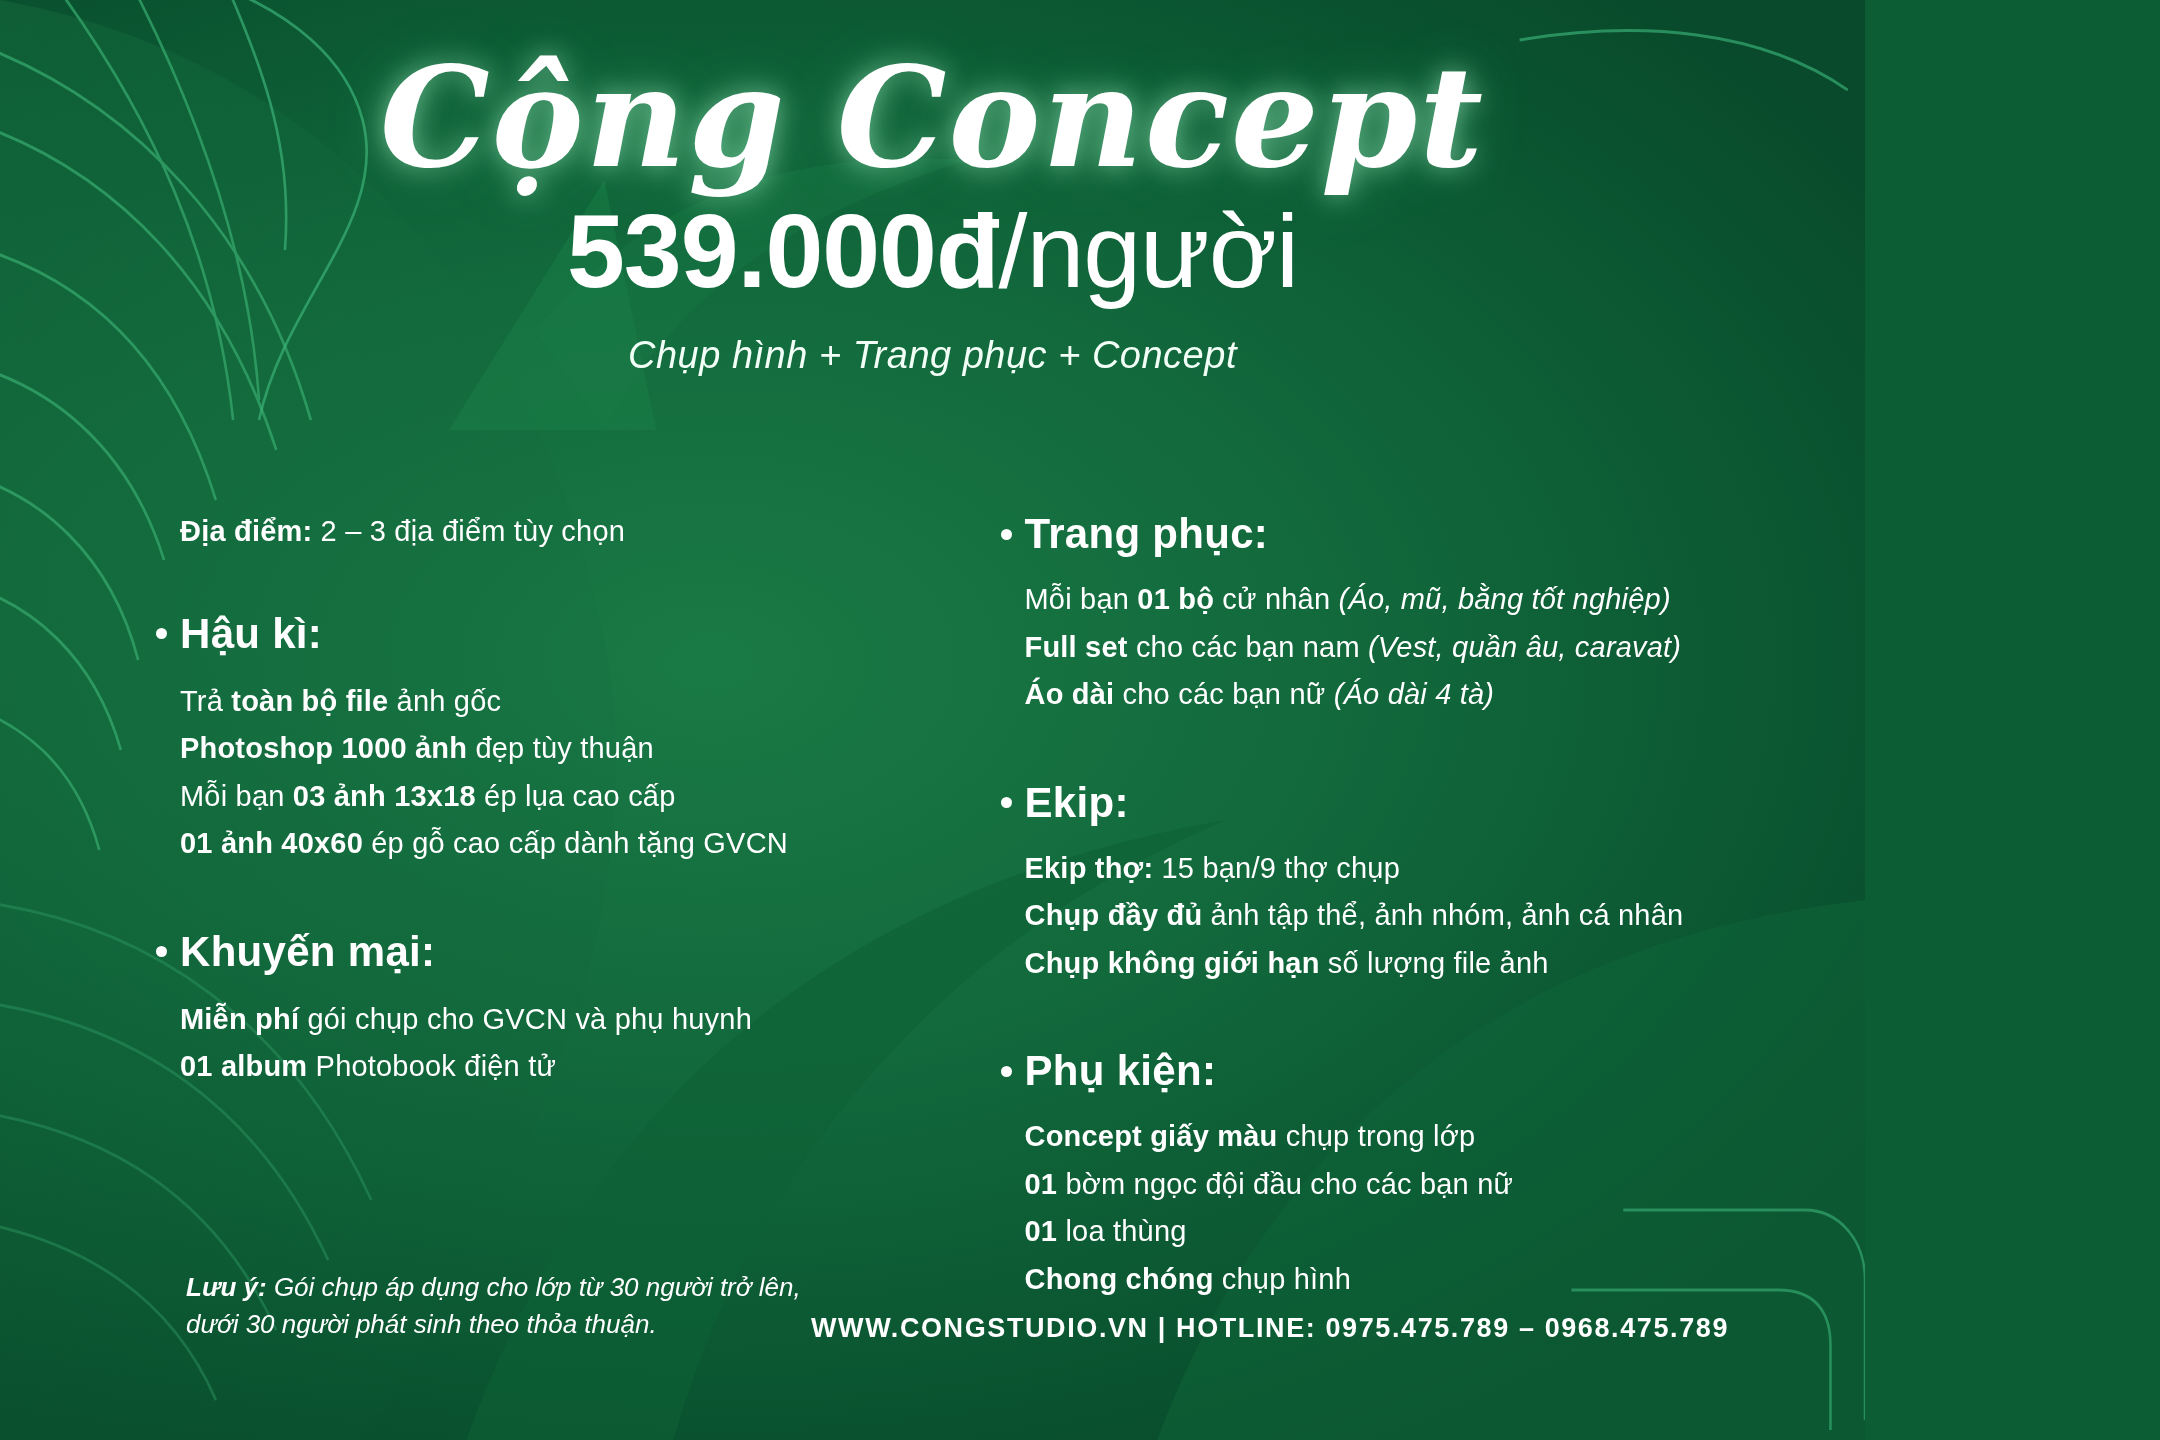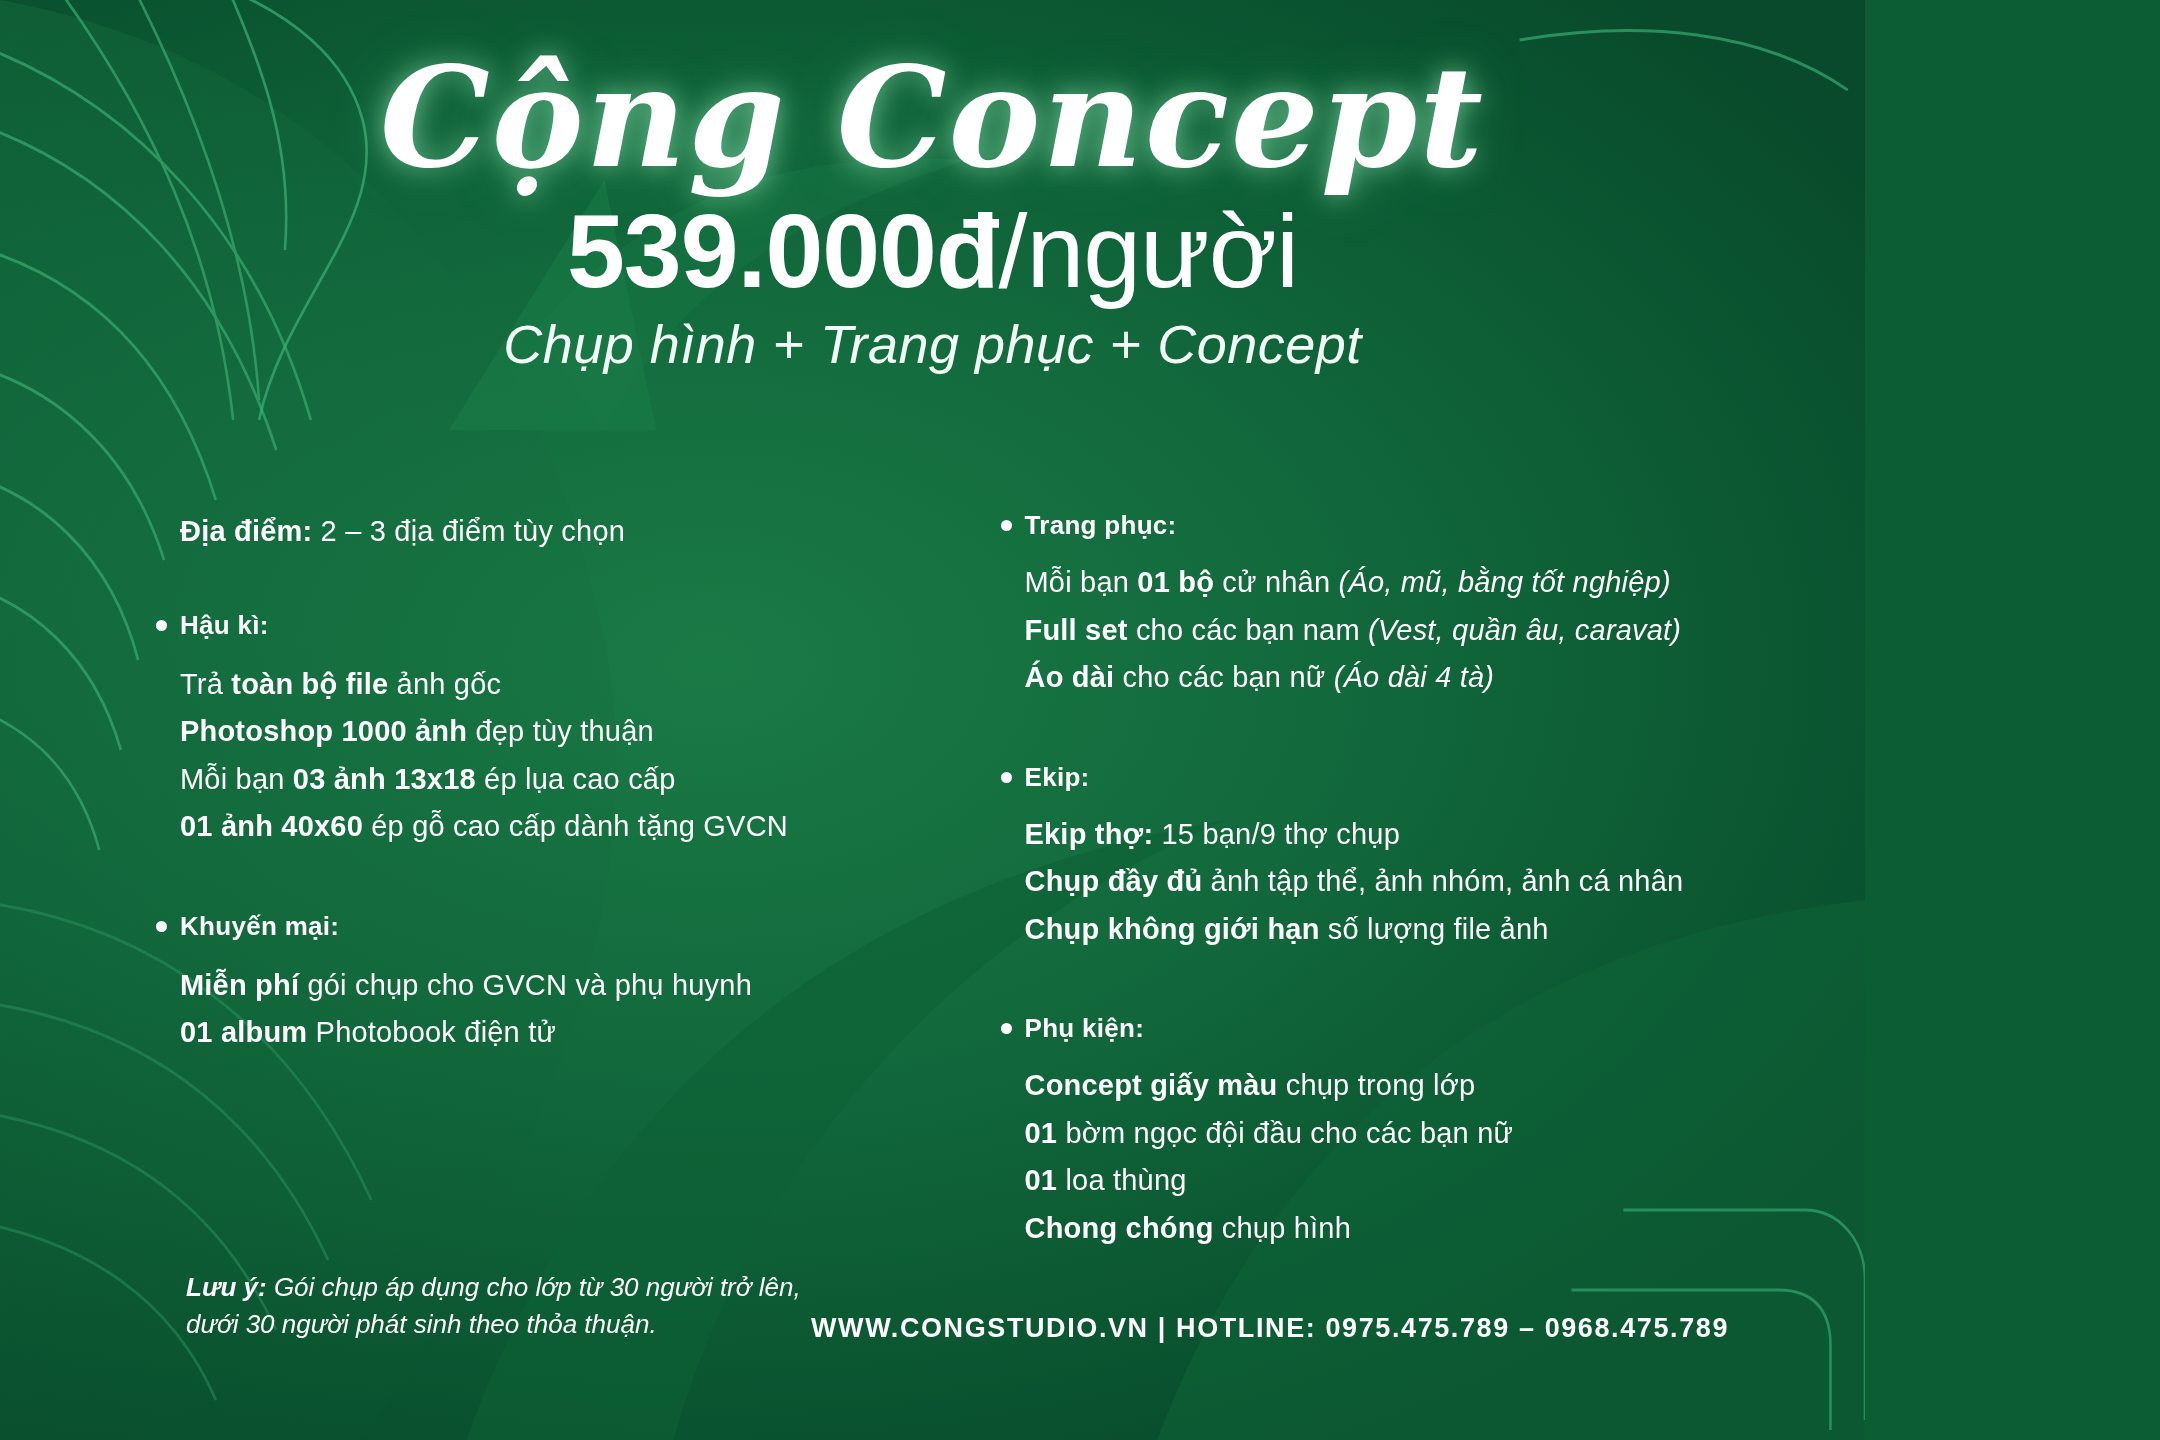--- a/index.html
+++ b/index.html
@@ -53,22 +53,22 @@
     line-height: 1.05;
     white-space: nowrap;
   }
   .price-line .amount {
     font-weight: 700;
   }
   .price-line .per {
     font-weight: 400;
   }
   .subtitle {
-    margin-top: 7px;
-    font-size: 54px;
+    margin-top: 28px;
+    font-size: 38px;
     font-style: italic;
     font-weight: 400;
     letter-spacing: 0.5px;
     color: #f2fff7;
   }
 
   
   .columns {
     position: absolute;
     top: 510px;
@@ -88,21 +88,21 @@
     line-height: 1.50;
     letter-spacing: 0.2px;
     color: #ffffff;
     white-space: nowrap;
   }
   .line b { font-weight: 700; }
   .line i { font-style: italic; }
 
   .section { margin-bottom: 62px; }
   .section-title {
-    font-size: 26px;
+    font-size: 42px;
     font-weight: 700;
     margin-bottom: 22px;
     letter-spacing: 0.3px;
     display: flex;
     align-items: center;
   }
   .bullet {
     display: inline-block;
     width: 11px;
     height: 11px;

